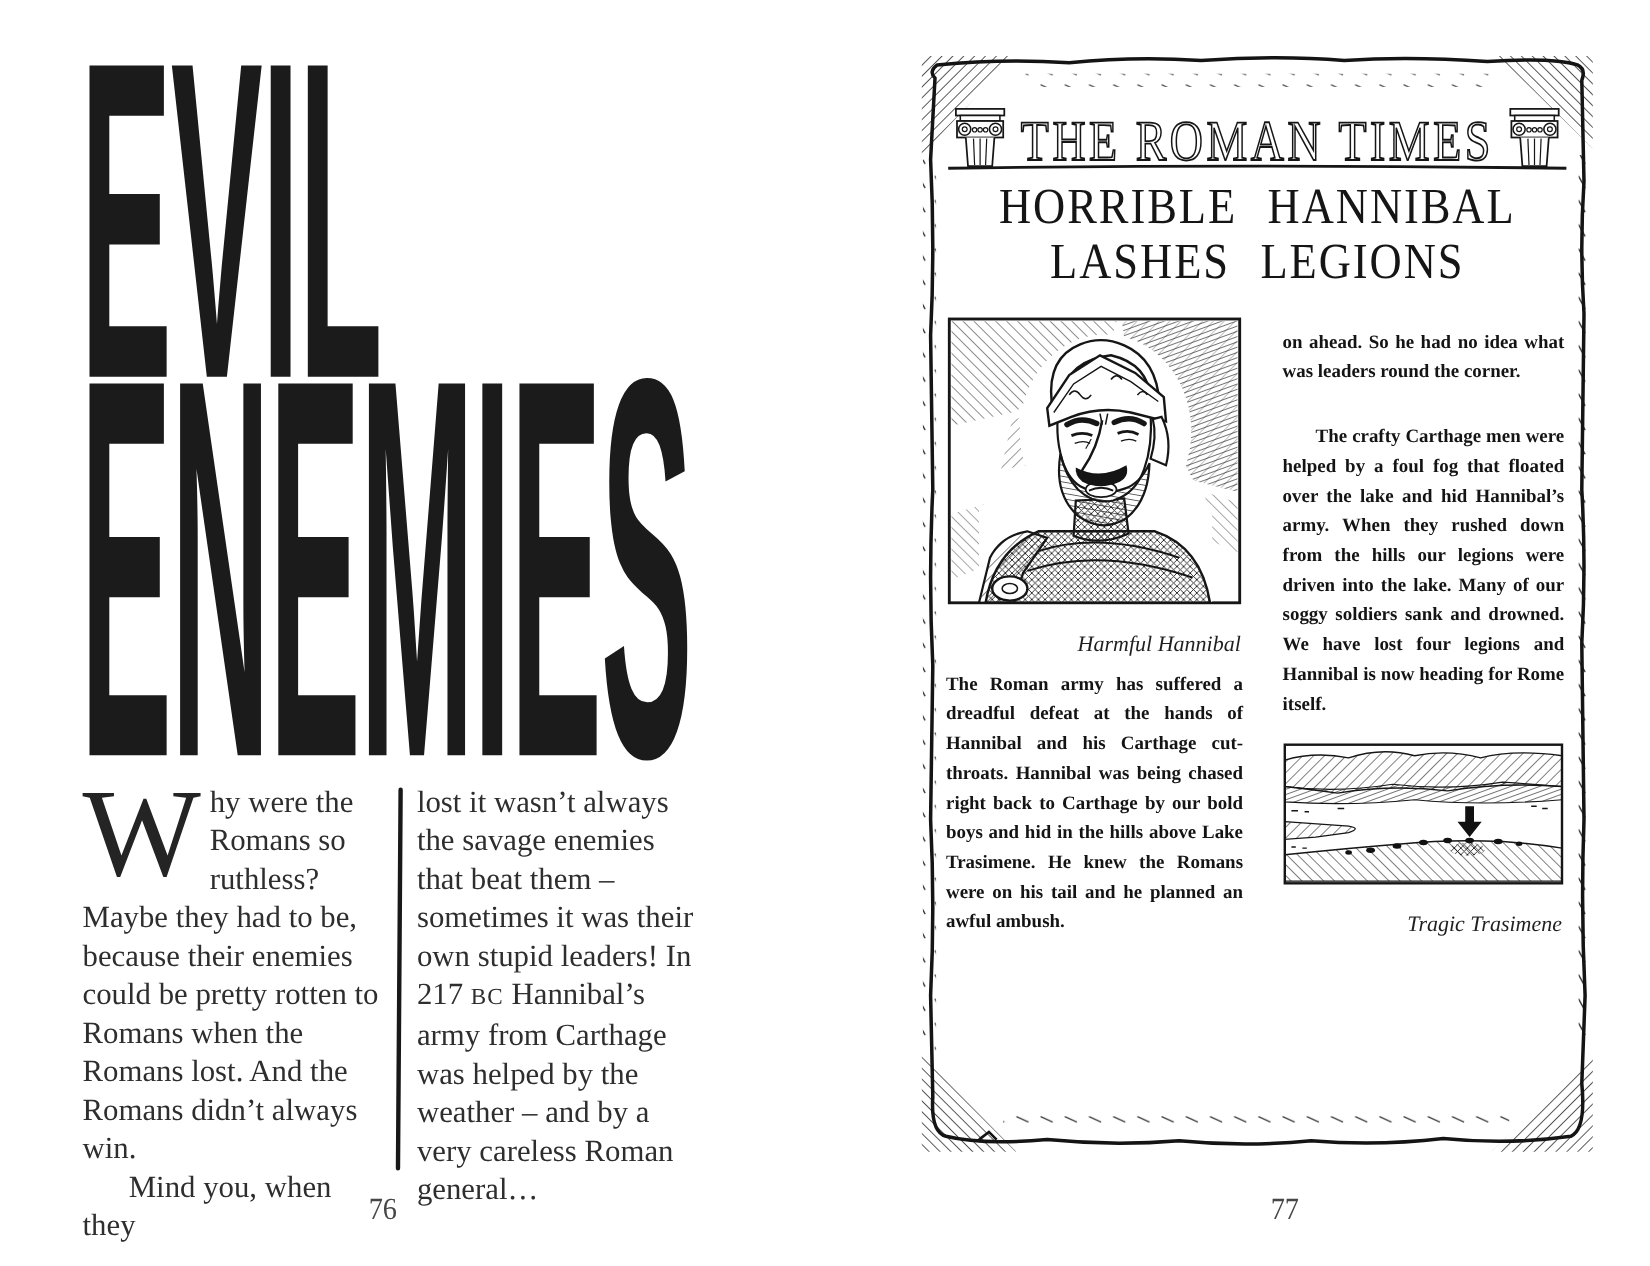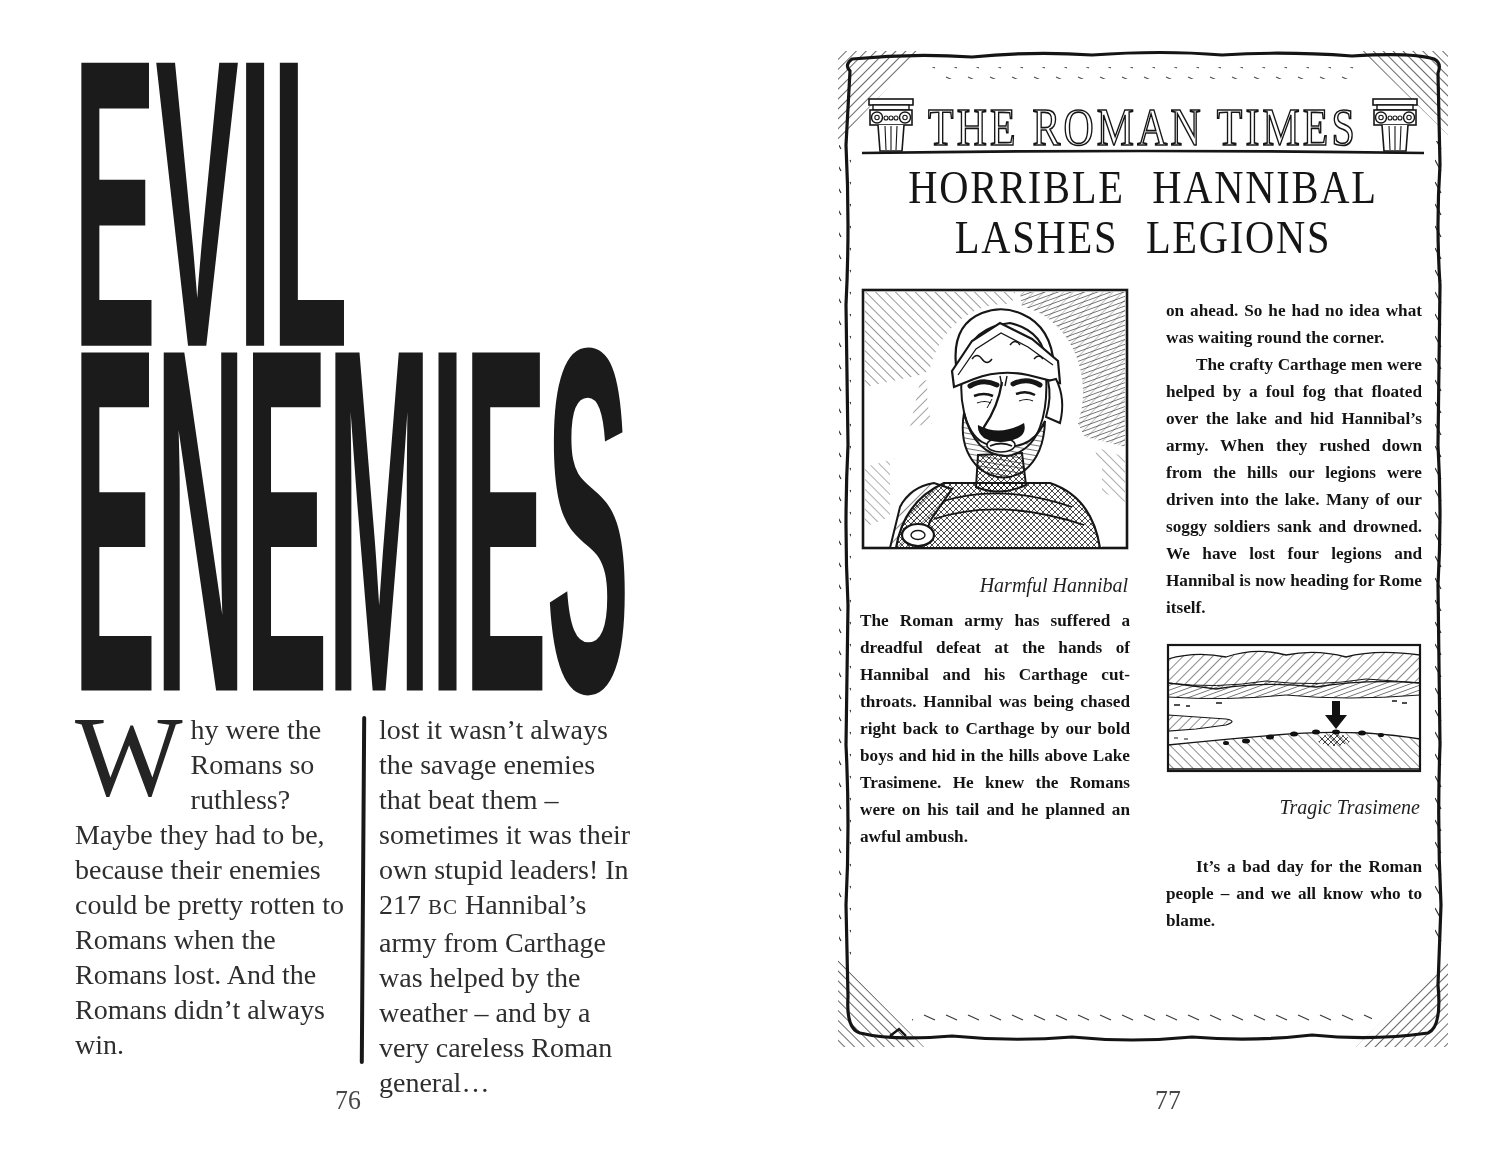--- a/index.html
+++ b/index.html
@@ -52,21 +52,21 @@
   }
   .np-columns{
     position:absolute;left:28px;top:242px;width:562px;display:flex;gap:36px;
   }
   .np-col-1{width:270px;}
   .np-col-2{width:256px;padding-top:10px;}
   .np-para{
     margin:0;text-align:justify;font-weight:bold;font-size:17.2px;
     line-height:27px;color:#141414;
   }
-  .np-indent{text-indent:30px;}
+  .np-indent{text-indent:30px;margin-top:32px;}
   .np-col-1 .first-para{margin-top:10px;}
   figure{margin:0;}
   .caption{
     font-style:italic;font-size:20px;line-height:24px;color:#1f1f1f;
     text-align:right;margin-top:18px;padding-right:2px;
   }
   .landscape-fig{margin-top:22px;}
   .final-para{margin-top:34px;}
 </style>
 </head>
@@ -74,20 +74,21 @@
 
 <div class="book">
 
   <section>
     <div class="chapter-title-line title-line1">EVIL</div>
     <div class="chapter-title-line title-line2">ENEMIES</div>
 
     <div class="intro-columns">
       <div class="intro-col-1">
         <p><span class="dropcap">W</span><span>hy were the Romans so ruthless? Maybe they had to be, because their enemies could be pretty rotten to Romans when the Romans lost. And the Romans didn’t always win.</span></p>
+        <p class="para-indent">Mind you, when they</p>
       </div>
       <div class="col-divider"></div>
       <div class="intro-col-2">
         <p><span>lost it wasn’t always the savage enemies that beat them – sometimes it was their own stupid leaders! In 217 </span><span class="bc">BC</span><span> Hannibal’s army from Carthage was helped by the weather – and by a very careless Roman general…</span></p>
       </div>
     </div>
 
     <div class="page-num page-num-left">76</div>
   </section>
 
@@ -216,21 +217,21 @@
               <path d="M98,88 L116,62 L141,46 L168,60 L193,78" fill="none" stroke="#161616" stroke-width="1.3"></path>
               <path d="M112,72 q5,-7 10,0 q5,7 10,0 M150,58 q5,-7 10,0 M174,72 q5,-6 9,0" fill="none" stroke="#161616" stroke-width="1.4"></path>
               <path d="M196,92 Q206,112 200,136 L186,130 Q192,110 188,94 Z" fill="#ffffff" stroke="#161616" stroke-width="2"></path>
             </svg>
           </figure>
           <div class="caption">Harmful Hannibal</div>
           <p class="np-para first-para">The Roman army has suffered a dreadful defeat at the hands of Hannibal and his Carthage cut-throats. Hannibal was being chased right back to Carthage by our bold boys and hid in the hills above Lake Trasimene. He knew the Romans were on his tail and he planned an awful ambush.</p>
         </div>
 
         <div class="np-col-2">
-          <p class="np-para">on ahead. So he had no idea what was waiting round the corner.</p>
+          <p class="np-para">on ahead. So he had no idea what was leaders round the corner.</p>
           <p class="np-para np-indent">The crafty Carthage men were helped by a foul fog that floated over the lake and hid Hannibal’s army. When they rushed down from the hills our legions were driven into the lake. Many of our soggy soldiers sank and drowned. We have lost four legions and Hannibal is now heading for Rome itself.</p>
           <figure class="landscape-fig">
             <svg width="256" height="130" viewBox="0 0 256 130">
               <rect x="2" y="2" width="252" height="126" fill="#ffffff" stroke="#161616" stroke-width="2.2"></rect>
               <path d="M2,16 Q30,8 60,14 Q90,4 120,12 Q150,6 180,14 Q210,6 254,12 L254,40 Q200,36 150,44 Q100,38 50,46 Q20,42 2,40 Z" fill="url(#ph1)" stroke="#161616" stroke-width="1.3"></path>
               <path d="M2,40 Q50,46 100,38 Q150,44 200,36 Q230,38 254,40 L254,52 Q180,58 120,52 Q60,58 2,54 Z" fill="url(#pdense)" stroke="#161616" stroke-width="1"></path>
               <path d="M8,62 l6,0 M20,63 l4,0 M50,60 l6,0 M226,58 l5,0 M236,60 l5,0" stroke="#161616" stroke-width="1.3"></path>
               <path d="M2,72 L60,76 Q72,78 60,82 L30,86 L2,88 Z" fill="url(#ph1)" stroke="#161616" stroke-width="1.2"></path>
               <path d="M8,95 l4,0 M18,96 l4,0" stroke="#161616" stroke-width="1.2"></path>
               <path d="M2,102 Q60,96 110,92 Q150,88 200,90 Q230,92 254,96 L254,126 L2,126 Z" fill="url(#ph2)" stroke="#161616" stroke-width="1.3"></path>
@@ -240,20 +241,19 @@
               <ellipse cx="128" cy="91" rx="4" ry="2.5" fill="#111"></ellipse>
               <ellipse cx="150" cy="89" rx="4" ry="2.5" fill="#111"></ellipse>
               <ellipse cx="170" cy="89" rx="4" ry="2.5" fill="#111"></ellipse>
               <ellipse cx="196" cy="90" rx="4" ry="2.5" fill="#111"></ellipse>
               <ellipse cx="60" cy="100" rx="3" ry="2" fill="#111"></ellipse>
               <ellipse cx="215" cy="92" rx="3" ry="2" fill="#111"></ellipse>
               <path d="M166,58 L174,58 L174,72 L181,72 L170,86 L159,72 L166,72 Z" fill="#111"></path>
             </svg>
           </figure>
           <div class="caption">Tragic Trasimene</div>
-          <p class="np-para np-indent final-para">It’s a bad day for the Roman people – and we all know who to blame.</p>
         </div>
       </div>
     </div>
 
     <div class="page-num page-num-right">77</div>
   </section>
 </div>
 
 </body></html>

